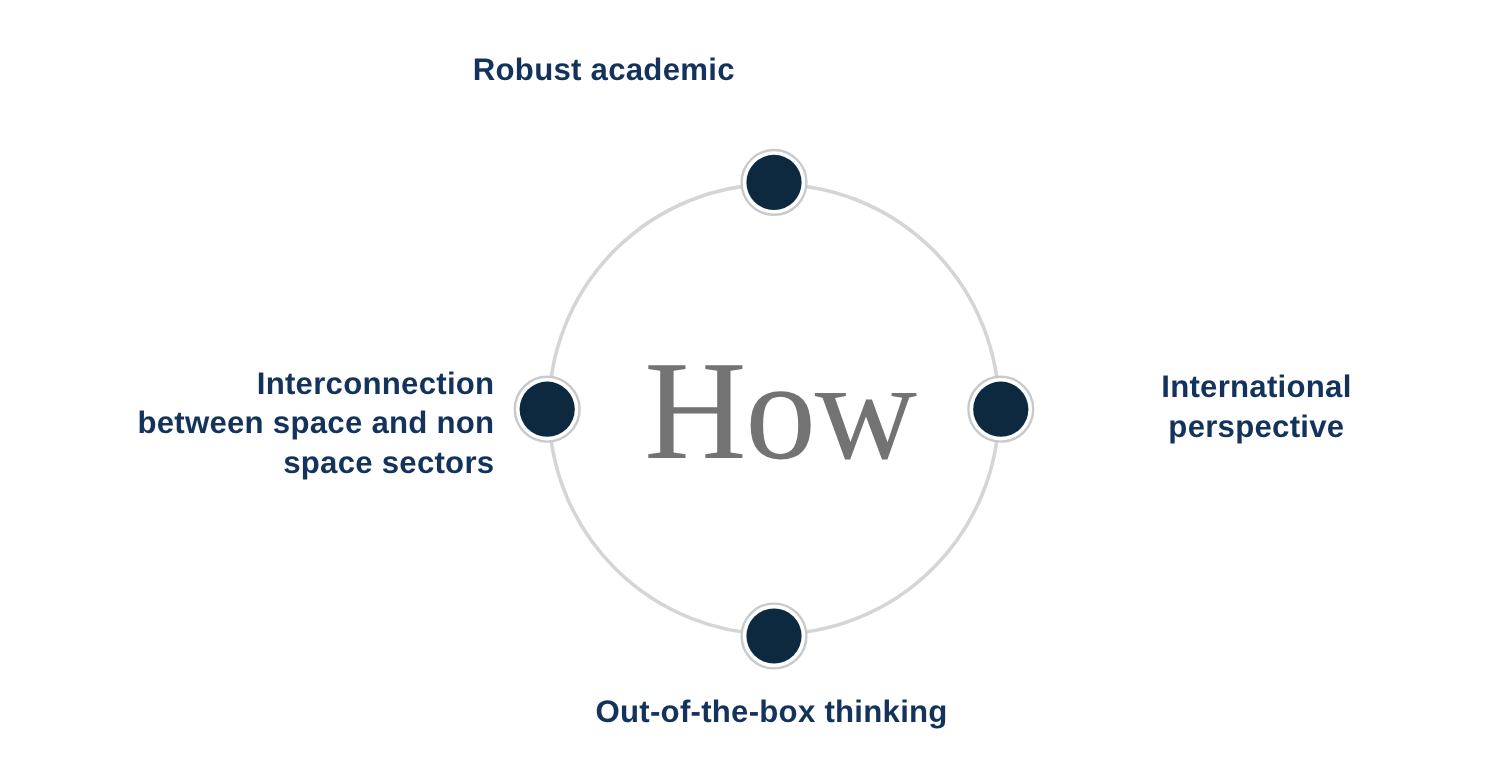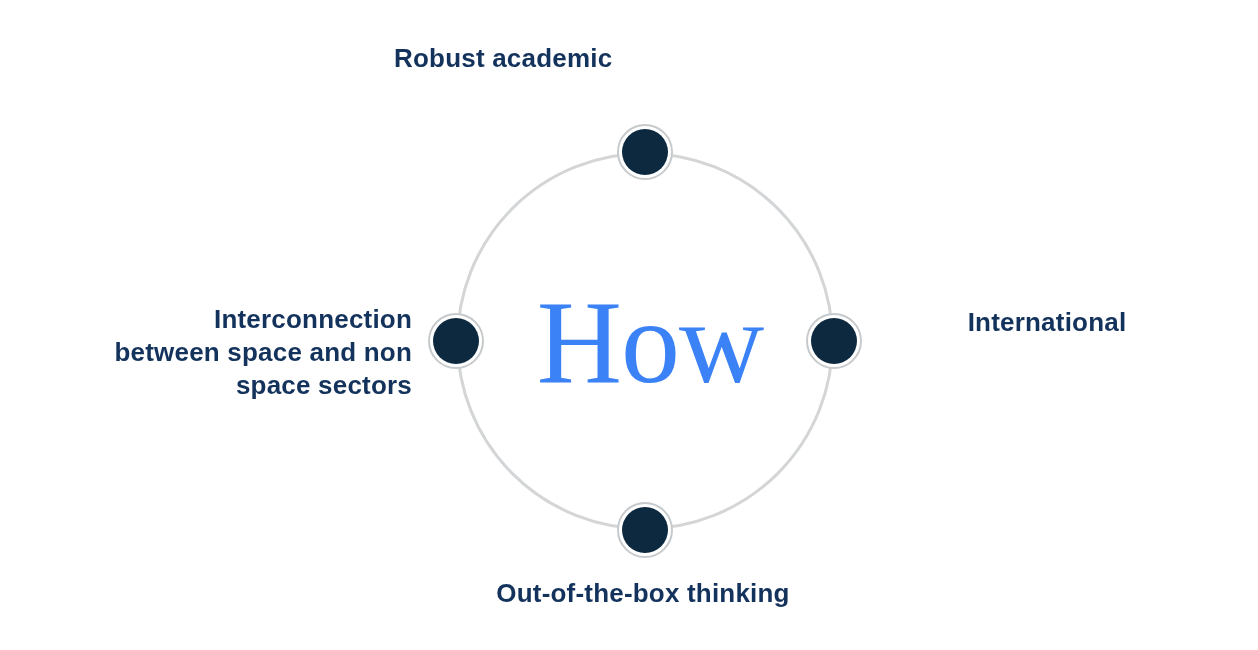--- a/index.html
+++ b/index.html
@@ -27,21 +27,21 @@
   }
   .diagram-title {
     position: absolute;
     left: 400px;
     top: 284px;
     width: 500px;
     text-align: center;
     font-family: "Liberation Serif", serif;
     font-size: 118px;
     line-height: 118px;
-    color: #3b82f6;
+    color: #737373;
     letter-spacing: -1px;
   }
   .node {
     position: absolute;
     width: 56px;
     height: 56px;
     border-radius: 50%;
     background: #ffffff;
     border: 2px solid #c7cacc;
     box-sizing: border-box;
@@ -114,20 +114,21 @@
   <div class="node node-left">
     <div class="node-dot"></div>
   </div>
 
   <div class="node-label label-top">
     <span class="line">Robust academic</span>
   </div>
 
   <div class="node-label label-right">
     <span class="line">International</span>
+    <span class="line">perspective</span>
   </div>
 
   <div class="node-label label-left">
     <span class="line">Interconnection</span>
     <span class="line">between space and non</span>
     <span class="line">space sectors</span>
   </div>
 
   <div class="node-label label-bottom">
     <span class="line">Out-of-the-box thinking</span>

